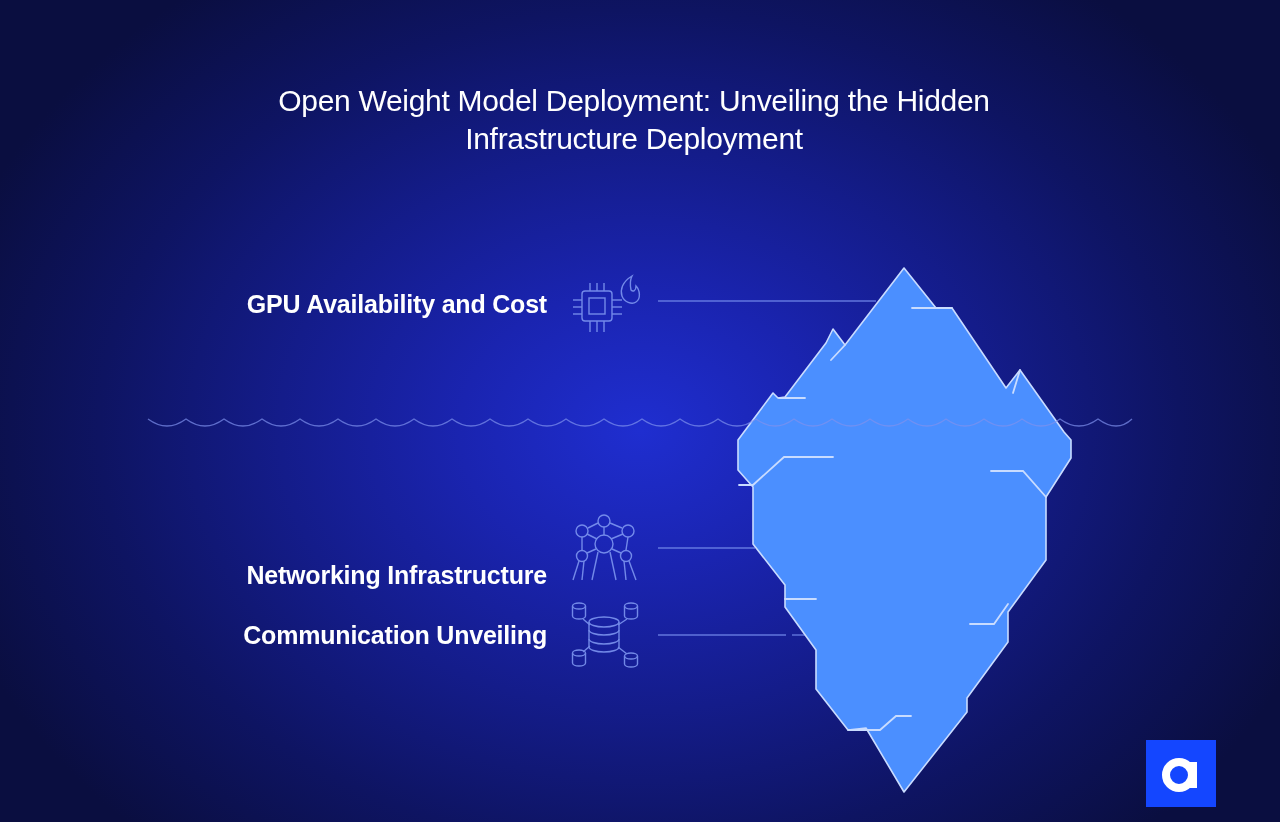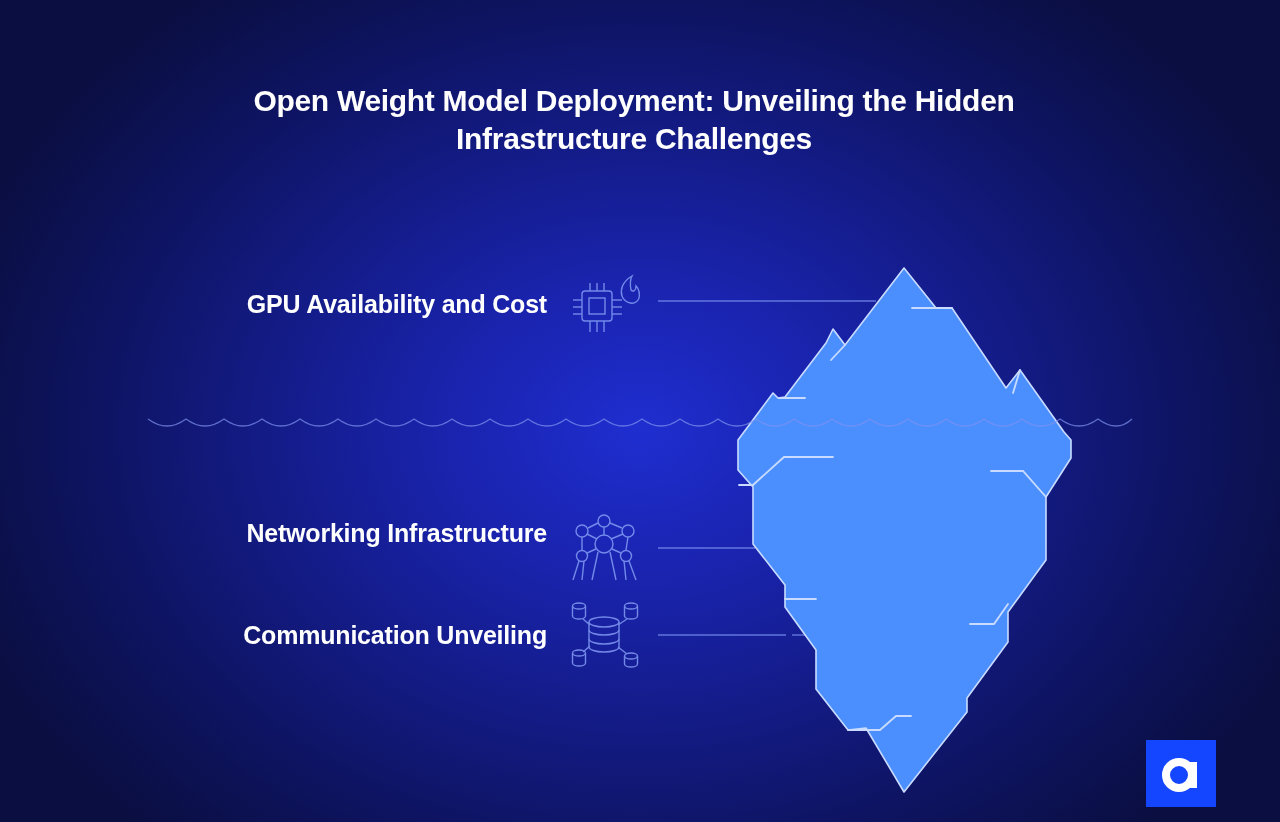--- a/index.html
+++ b/index.html
@@ -3,41 +3,41 @@
 <meta charset="utf-8">
 <style>
   html, body { margin: 0; padding: 0; }
   body {
     width: 1280px; height: 822px; overflow: hidden; position: relative;
     background: radial-gradient(ellipse 720px 560px at 640px 430px, #1f2ed0 0%, #1a24b0 25%, #141c8a 50%, #0e1462 75%, #0a0e40 100%);
     font-family: "Liberation Sans", sans-serif;
   }
   .title {
     position: absolute; left: 0; top: 82px; width: 1268px; text-align: center;
-    color: #ffffff; font-weight: bold; font-size: 30px; line-height: 38px;
+    color: #ffffff; font-weight: normal; font-size: 30px; line-height: 38px;
     letter-spacing: -0.3px;
     font-family: "Liberation Sans", sans-serif;
   }
   .label {
     position: absolute; right: 733px; color: #ffffff; font-weight: bold;
     font-size: 25px; white-space: nowrap; letter-spacing: -0.2px;
     font-family: "Liberation Sans", sans-serif;
   }
   svg.scene { position: absolute; left: 0; top: 0; }
   .logo {
     position: absolute; left: 1146px; top: 740px; width: 70px; height: 67px;
     background: #1446ff; display: flex; align-items: center; justify-content: center;
   }
 </style>
 </head>
 <body>
 
 <div class="title">
   <div>Open Weight Model Deployment: Unveiling the Hidden</div>
-  <div>Infrastructure Challenges</div>
+  <div>Infrastructure Deployment</div>
 </div>
 
 <svg class="scene" width="1280" height="822" viewBox="0 0 1280 822">
 
   <g stroke="#6f86e8" stroke-width="1.4" opacity="0.85">
     <line x1="658" y1="301" x2="876" y2="301"></line>
     <line x1="658" y1="548" x2="755" y2="548"></line>
     <line x1="658" y1="635" x2="786" y2="635"></line>
     <line x1="792" y1="635" x2="808" y2="635"></line>
   </g>
@@ -117,21 +117,21 @@
     <path d="M19,30 A15,5 0 0 0 49,30"></path>
     <path d="M19,39 A15,5 0 0 0 49,39"></path>
     <line x1="13" y1="19" x2="20" y2="25"></line>
       <line x1="57" y1="19" x2="48" y2="25"></line>
     <line x1="13" y1="52" x2="20" y2="46"></line>
       <line x1="57" y1="54" x2="48" y2="47"></line>
   </g>
 </svg>
 
 <div class="label" style="top:290px;">GPU Availability and Cost</div>
-<div class="label" style="top:519px;">Networking Infrastructure</div>
+<div class="label" style="top:561px;">Networking Infrastructure</div>
 <div class="label" style="top:621px;">Communication Unveiling</div>
 
 <div class="logo">
   <svg width="46" height="46" viewBox="0 0 46 46">
     <circle cx="21" cy="24" r="13" fill="none" stroke="#ffffff" stroke-width="8"></circle>
     <rect x="31" y="11" width="8" height="26" fill="#ffffff"></rect>
   </svg>
 </div>
 
 </body></html>

